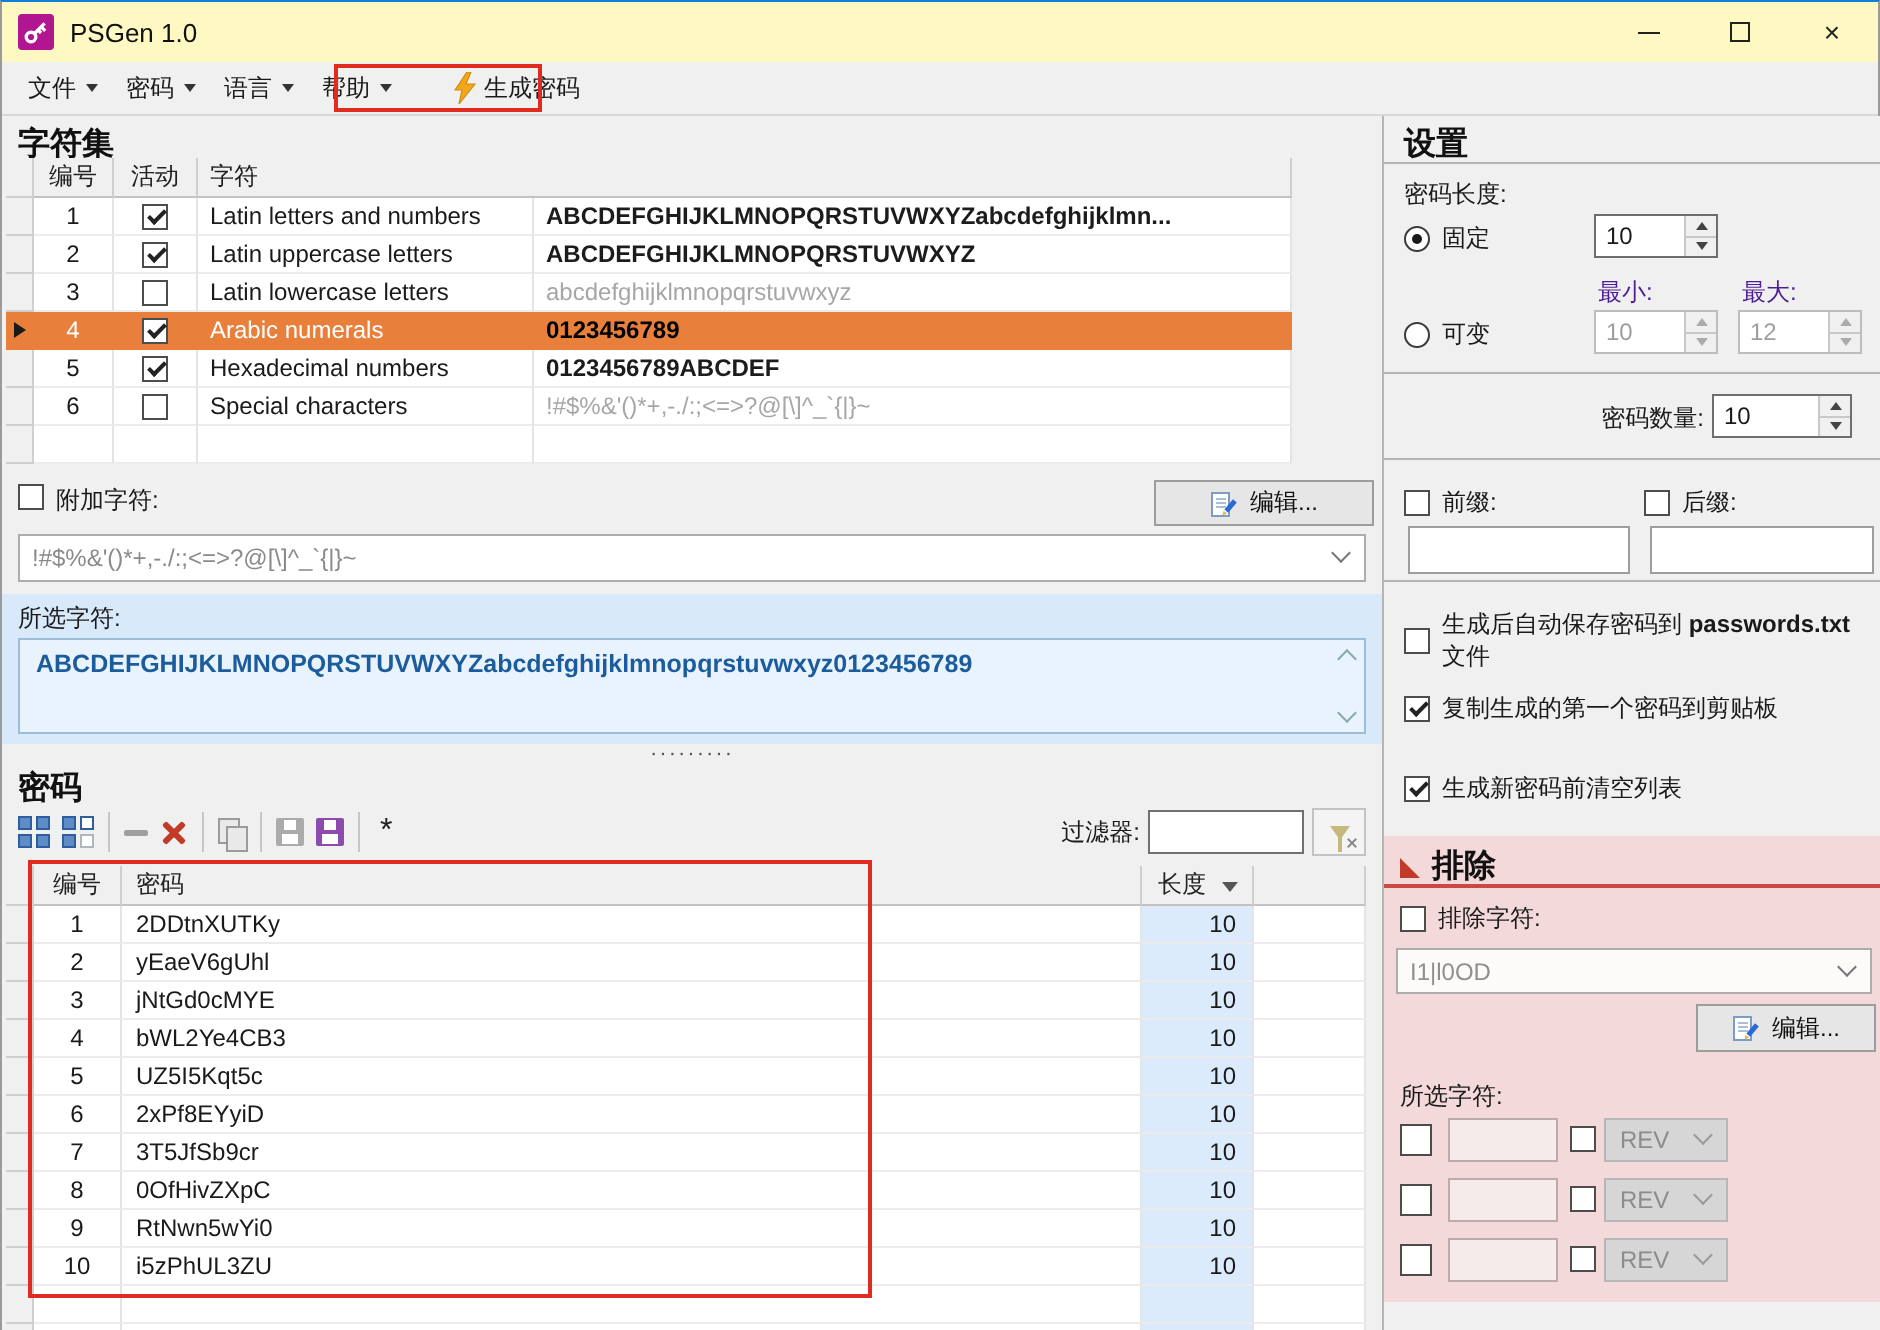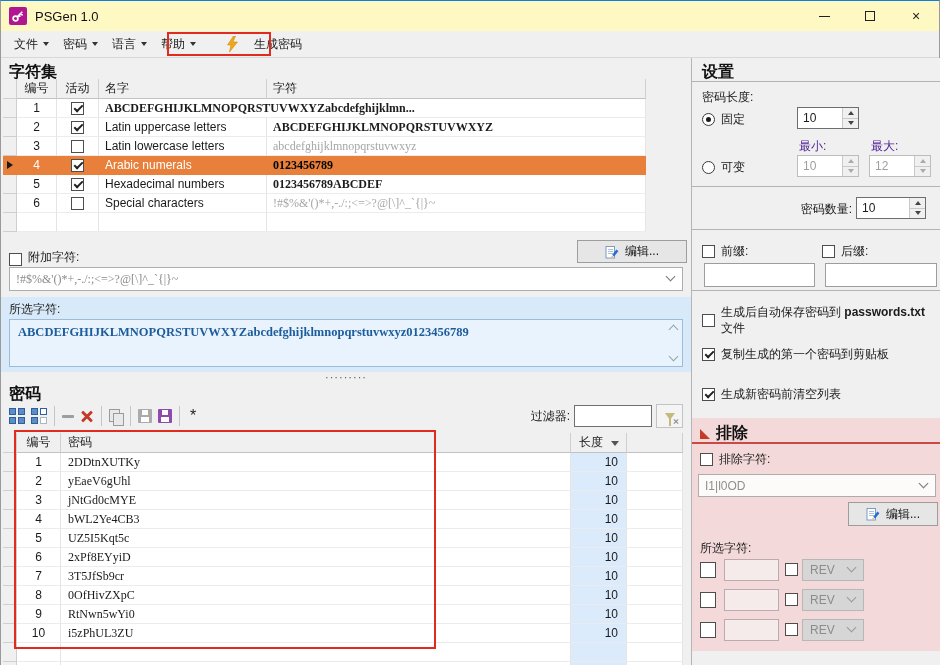--- a/index.html
+++ b/index.html
@@ -1,33 +1,33 @@
 <!DOCTYPE html>
 <html><head>
 <meta charset="utf-8">
 <style>
 *{margin:0;padding:0;box-sizing:border-box}
 html,body{width:940px;height:665px;overflow:hidden}
 body{font-family:"Liberation Sans",sans-serif;font-size:12px;color:#1a1a1a;background:#f0f0f0;position:relative}
-.mono{font-family:Liberation Serif, serif}
+.mono{font-family:Liberation Sans, sans-serif}
 #window{position:absolute;inset:0;border:1px solid #9a9a9a;border-top:1px solid #0f7fd7;background:#f0f0f0}
 
 .titlebar{position:absolute;left:0;top:0;width:100%;height:30px;background:#fef9c3;display:flex;align-items:center}
 .app-icon{width:18px;height:18px;margin-left:8px;background:#b21590;border-radius:2px;display:flex;align-items:center;justify-content:center}
 .tb-title{margin-left:8px;font-size:13px;color:#111}
 .win-controls{margin-left:auto;display:flex;height:30px}
 .win-btn{width:46px;height:30px;display:flex;align-items:center;justify-content:center;color:#222}
 .min-glyph{width:11px;height:1px;background:#222}
 .max-glyph{width:10px;height:10px;border:1px solid #222}
 .close-glyph{font-size:14px;line-height:14px}
 
 .menubar{position:absolute;left:0;top:30px;width:100%;height:27px;background:#f0f0f0;border-bottom:1px solid #d8d8d8;display:flex;align-items:center;padding-left:6px}
 .menu-item{display:flex;align-items:center;padding:0 7px;height:22px;gap:5px}
 .caret{width:0;height:0;border-left:3.5px solid transparent;border-right:3.5px solid transparent;border-top:4px solid #333}
-.gen-btn{display:flex;align-items:center;gap:16px;margin-left:18px;padding:0 6px;height:22px}
+.gen-btn{display:flex;align-items:center;gap:4px;margin-left:18px;padding:0 6px;height:22px}
 
 .red-box{position:absolute;border:2px solid #e02b1e;z-index:50;pointer-events:none}
 #red-box-menu{left:166px;top:31px;width:104px;height:24px}
 #red-box-pw{left:13px;top:429px;width:422px;height:219px}
 
 .left-panel{position:absolute;left:0;top:57px;width:690px;height:608px;background:#f0f0f0}
 .right-panel{position:absolute;left:690px;top:57px;width:250px;height:608px;background:#f0f0f0;border-left:1px solid #b5b5b5}
 .sec-title{font-weight:bold;font-size:16px;color:#111}
 
 .tbl{position:absolute;background:#fff;overflow:hidden}
@@ -55,21 +55,21 @@
 .pw-fill{flex:1}
 .h.pw-len{background:#f0f0f0;position:relative;text-align:left;padding-left:8px}
 .sort-dn{position:absolute;right:7px;top:8px;width:0;height:0;border-left:4px solid transparent;border-right:4px solid transparent;border-top:5px solid #555}
 
 .cb{width:13px;height:13px;border:1px solid #4d4d4d;background:#fff;display:inline-block;position:relative;flex:none}
 .cb.on::after{content:"";position:absolute;left:2px;top:2px;width:7px;height:3px;border-left:2px solid #222;border-bottom:2px solid #222;transform:rotate(-45deg)}
 .radio{width:13px;height:13px;border:1px solid #3a3a3a;border-radius:50%;background:#fff;display:inline-block;position:relative;flex:none}
 .radio.on::after{content:"";position:absolute;left:3px;top:3px;width:5px;height:5px;background:#1a1a1a;border-radius:50%}
 .cb-row{display:flex;align-items:center;gap:6px;line-height:16px}
 
-.addchars-row{position:absolute;left:8px;top:184px;width:674px;height:24px;display:flex;align-items:flex-end;gap:6px}
+.addchars-row{position:absolute;left:8px;top:184px;width:674px;height:24px;display:flex;align-items:flex-start;gap:6px}
 .btn{background:#e6e6e6;border:1px solid #9d9d9d;display:flex;align-items:center;justify-content:center;gap:6px;color:#111}
 #edit-btn1{position:absolute;left:568px;top:-2px;width:110px;height:23px}
 .combo{position:absolute;background:#fff;border:1px solid #adadad;display:flex;align-items:center;padding:0 22px 0 6px;white-space:nowrap;overflow:hidden}
 #combo-add{left:8px;top:209px;width:674px;height:24px;color:#8a8a8a}
 .chev{position:absolute;right:8px;top:50%;width:7px;height:7px;margin-top:-6px;border-right:1px solid #777;border-bottom:1px solid #777;transform:rotate(45deg)}
 
 .selchars{position:absolute;left:0;top:239px;width:690px;height:75px;background:#d8e9f9}
 .selchars-label{position:absolute;left:8px;top:4px}
 .selchars-box{position:absolute;left:8px;top:22px;width:674px;height:48px;background:#e9f3fd;border:1px solid #9cbcd8}
 .selchars-text{padding:5px 8px;font-weight:bold;color:#1c5c9c;font-size:12.5px}
@@ -194,30 +194,30 @@
   </div>
 
   <div class="left-panel">
     <div class="sec-title" style="position:absolute;left:8px;top:4px">字符集</div>
 
     <div class="tbl" id="cs-table">
       <div class="t-row t-head">
         <div class="c h c-sel"></div>
         <div class="c h cs-id">编号</div>
         <div class="c h cs-act">活动</div>
-        <div class="c h cs-name">名字</div>
         <div class="c h cs-chars" style="font-weight:normal">字符</div>
       </div>
       <div id="cs-body">
           <div class="t-row">
       <div class="c c-sel"></div>
       <div class="c cs-id">1</div>
       <div class="c cs-act">
               <span class="cb on"></span>
             </div>
+      <div class="c cs-name">Latin letters and numbers</div>
       <div class="c cs-chars mono">ABCDEFGHIJKLMNOPQRSTUVWXYZabcdefghijklmn...</div>
     </div>
           <div class="t-row">
       <div class="c c-sel"></div>
       <div class="c cs-id">2</div>
       <div class="c cs-act">
               <span class="cb on"></span>
             </div>
       <div class="c cs-name">Latin uppercase letters</div>
       <div class="c cs-chars mono">ABCDEFGHIJKLMNOPQRSTUVWXYZ</div>

